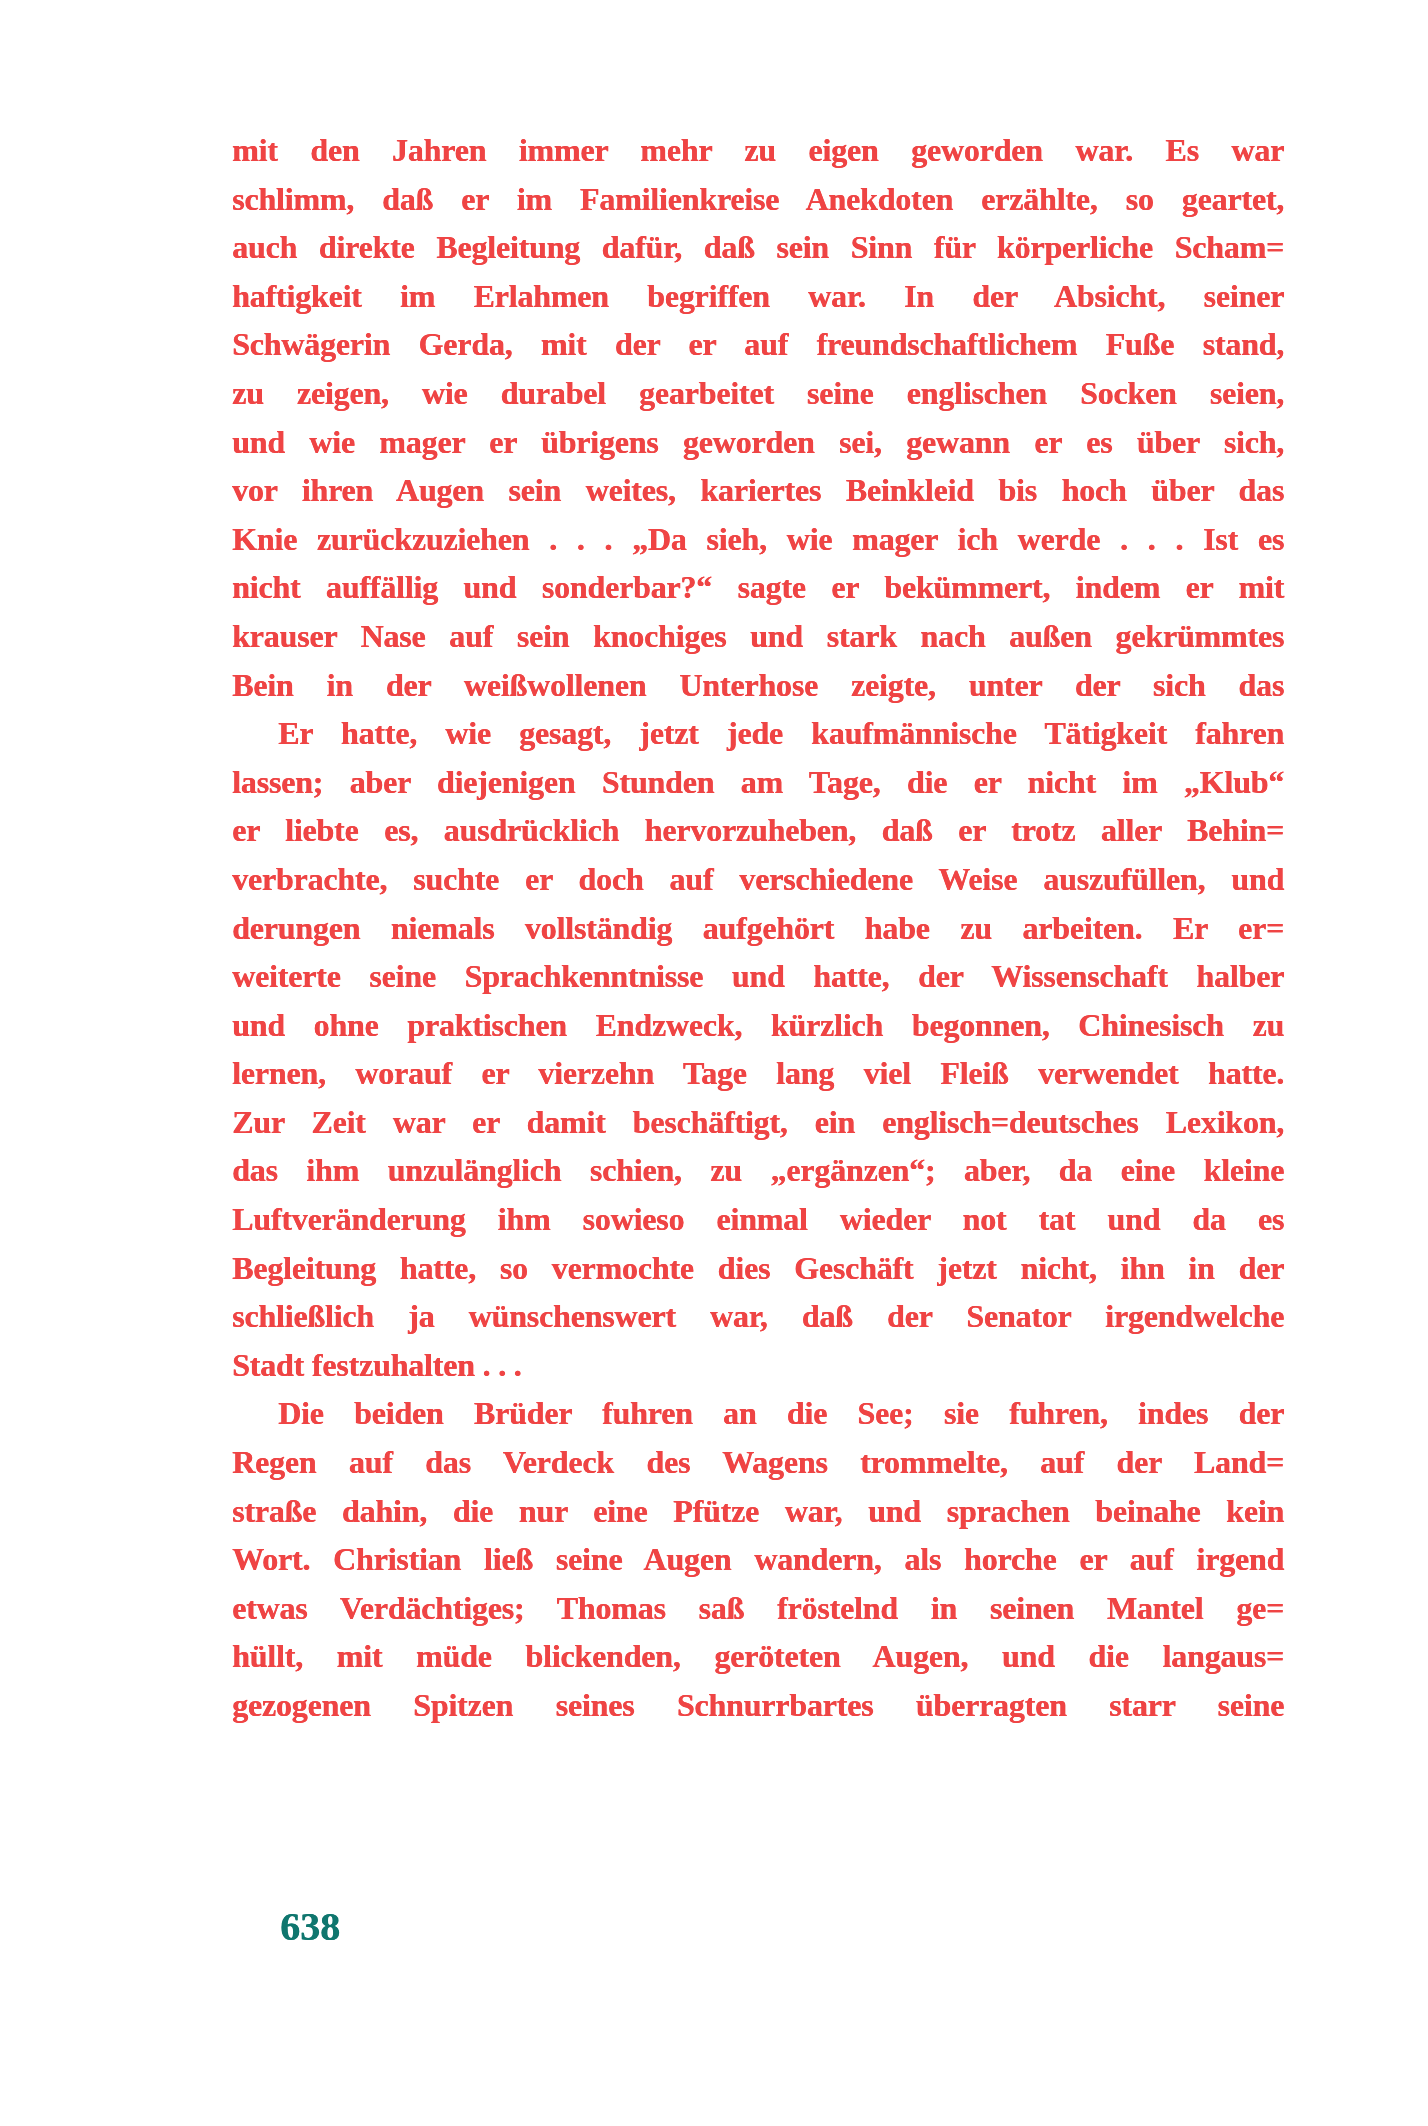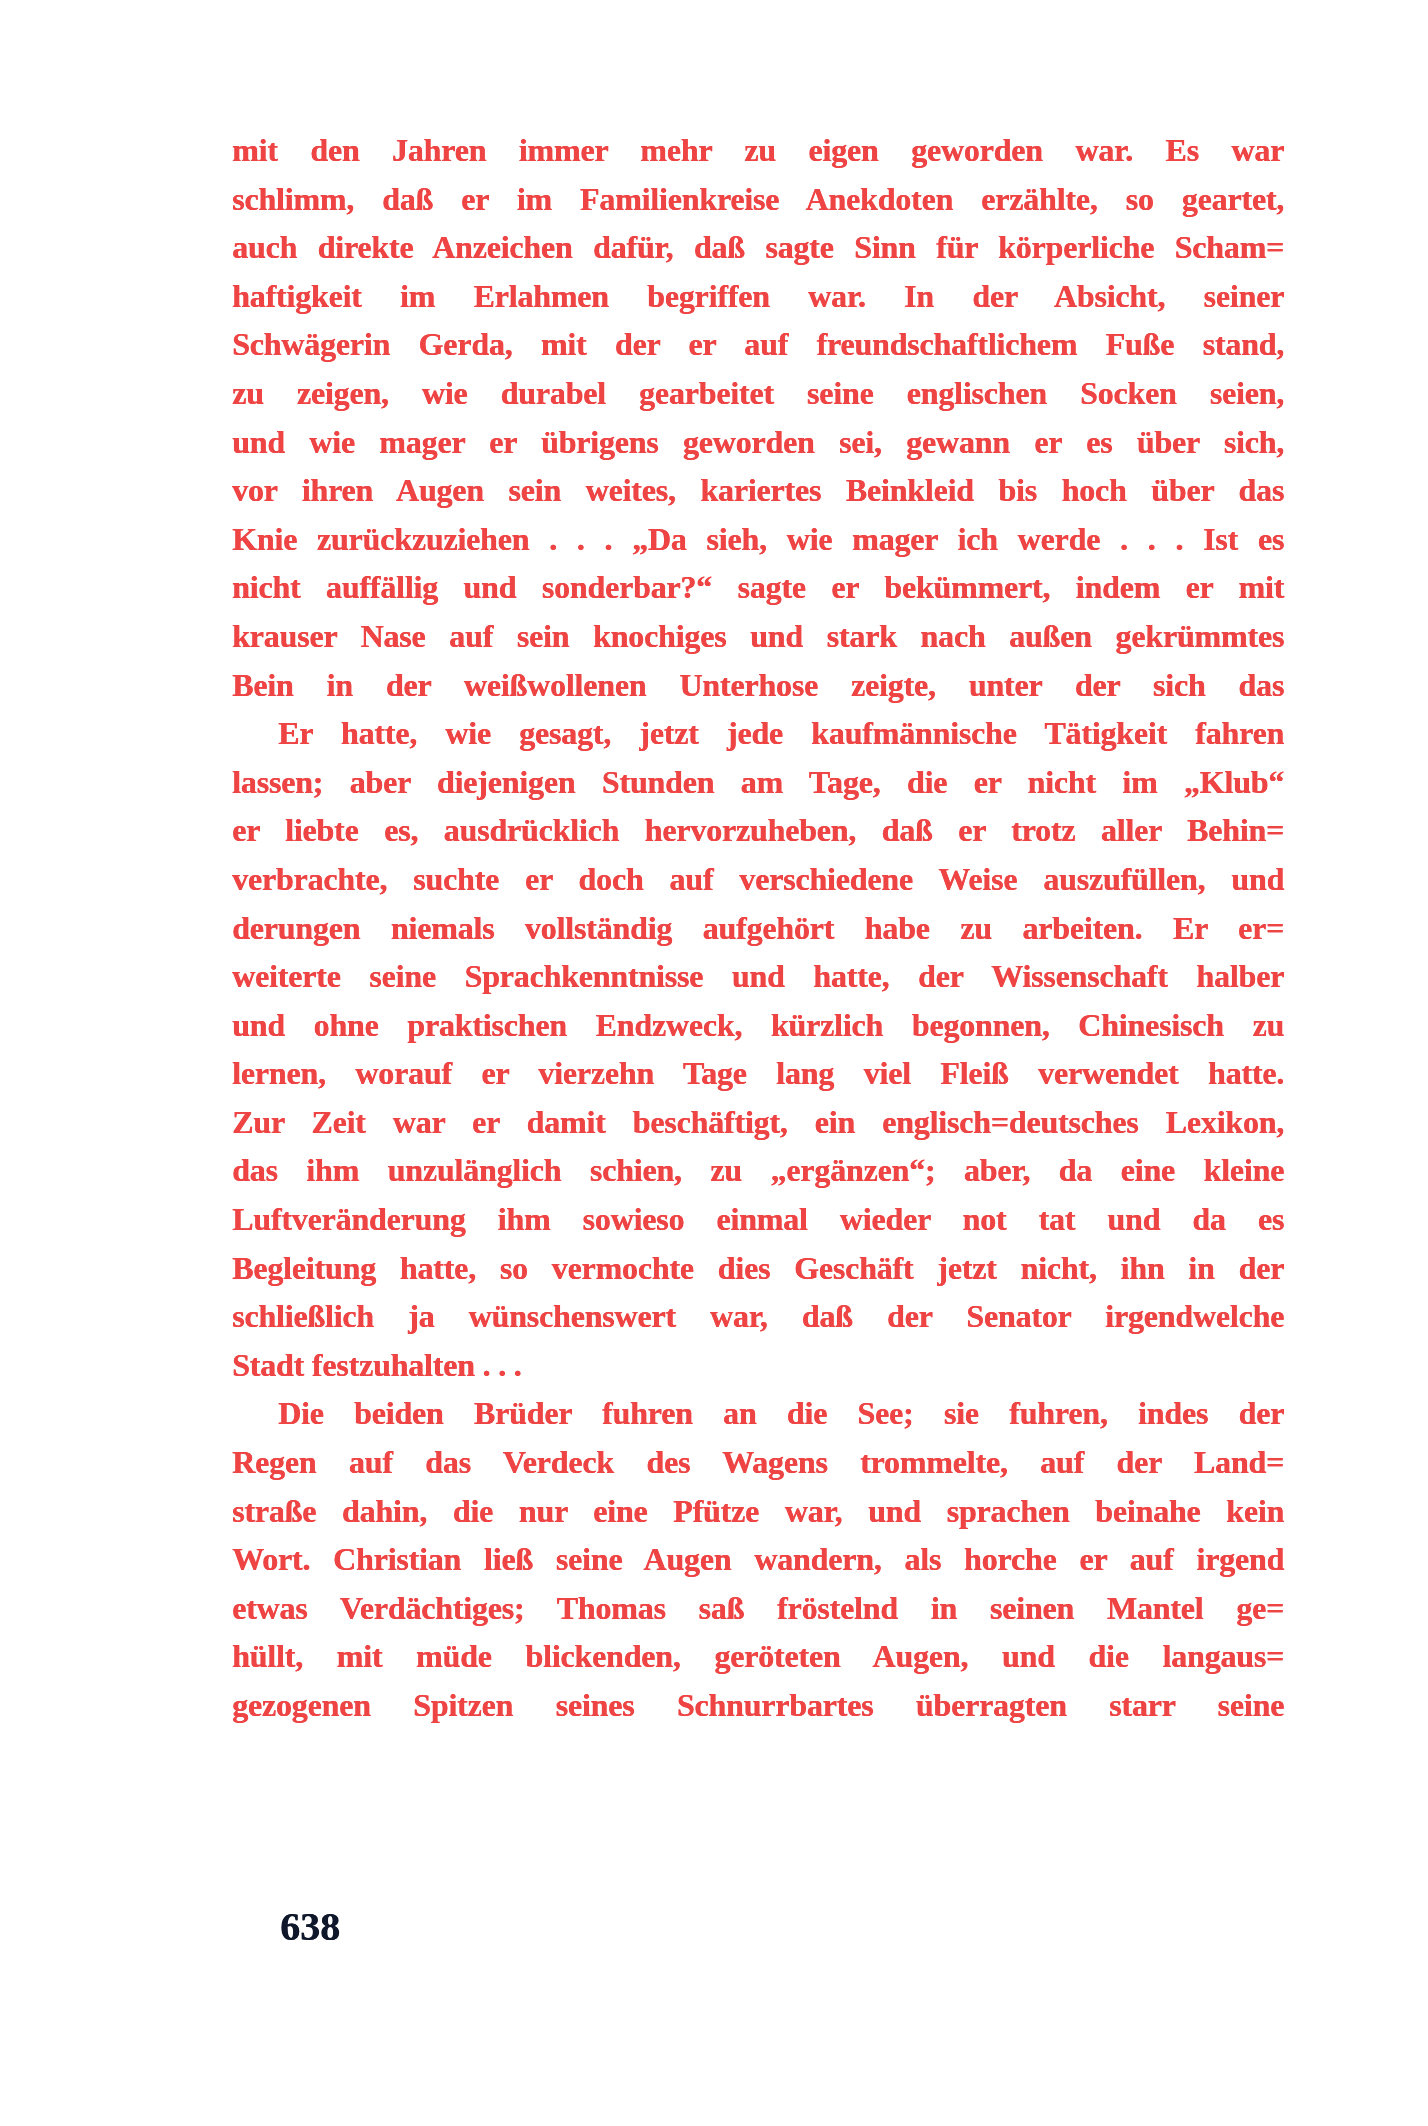--- a/index.html
+++ b/index.html
@@ -48,21 +48,21 @@
     text-shadow: 0.4px 0 0 currentColor;
   }
 </style>
 </head>
 <body>
 
 <div class="page" style="background: rgb(255, 255, 255);">
   <div class="text-block" id="text-block" style="color: #ef4444;">
       <div class="line">mit den Jahren immer mehr zu eigen geworden war. Es war</div>
       <div class="line">schlimm, daß er im Familienkreise Anekdoten erzählte, so geartet,</div>
-      <div class="line">auch direkte Anzeichen dafür, daß sagte Sinn für körperliche Scham=</div>
+      <div class="line">auch direkte Begleitung dafür, daß sein Sinn für körperliche Scham=</div>
       <div class="line">haftigkeit im Erlahmen begriffen war. In der Absicht, seiner</div>
       <div class="line">Schwägerin Gerda, mit der er auf freundschaftlichem Fuße stand,</div>
       <div class="line">zu zeigen, wie durabel gearbeitet seine englischen Socken seien,</div>
       <div class="line">und wie mager er übrigens geworden sei, gewann er es über sich,</div>
       <div class="line">vor ihren Augen sein weites, kariertes Beinkleid bis hoch über das</div>
       <div class="line">Knie zurückzuziehen . . . „Da sieh, wie mager ich werde . . . Ist es</div>
       <div class="line">nicht auffällig und sonderbar?“ sagte er bekümmert, indem er mit</div>
       <div class="line">krauser Nase auf sein knochiges und stark nach außen gekrümmtes</div>
       <div class="line">Bein in der weißwollenen Unterhose zeigte, unter der sich das</div>
       <div class="line indent">Er hatte, wie gesagt, jetzt jede kaufmännische Tätigkeit fahren</div>
@@ -80,14 +80,14 @@
       <div class="line">schließlich ja wünschenswert war, daß der Senator irgendwelche</div>
       <div class="line para-last">Stadt festzuhalten . . .</div>
       <div class="line indent">Die beiden Brüder fuhren an die See; sie fuhren, indes der</div>
       <div class="line">Regen auf das Verdeck des Wagens trommelte, auf der Land=</div>
       <div class="line">straße dahin, die nur eine Pfütze war, und sprachen beinahe kein</div>
       <div class="line">Wort. Christian ließ seine Augen wandern, als horche er auf irgend</div>
       <div class="line">etwas Verdächtiges; Thomas saß fröstelnd in seinen Mantel ge=</div>
       <div class="line">hüllt, mit müde blickenden, geröteten Augen, und die langaus=</div>
       <div class="line">gezogenen Spitzen seines Schnurrbartes überragten starr seine</div>
     </div>
-  <div class="page-number" style="color: #0f172a;">638</div>
+  <div class="page-number" style="color: #0f766e;">638</div>
 </div>
 
 </body></html>

